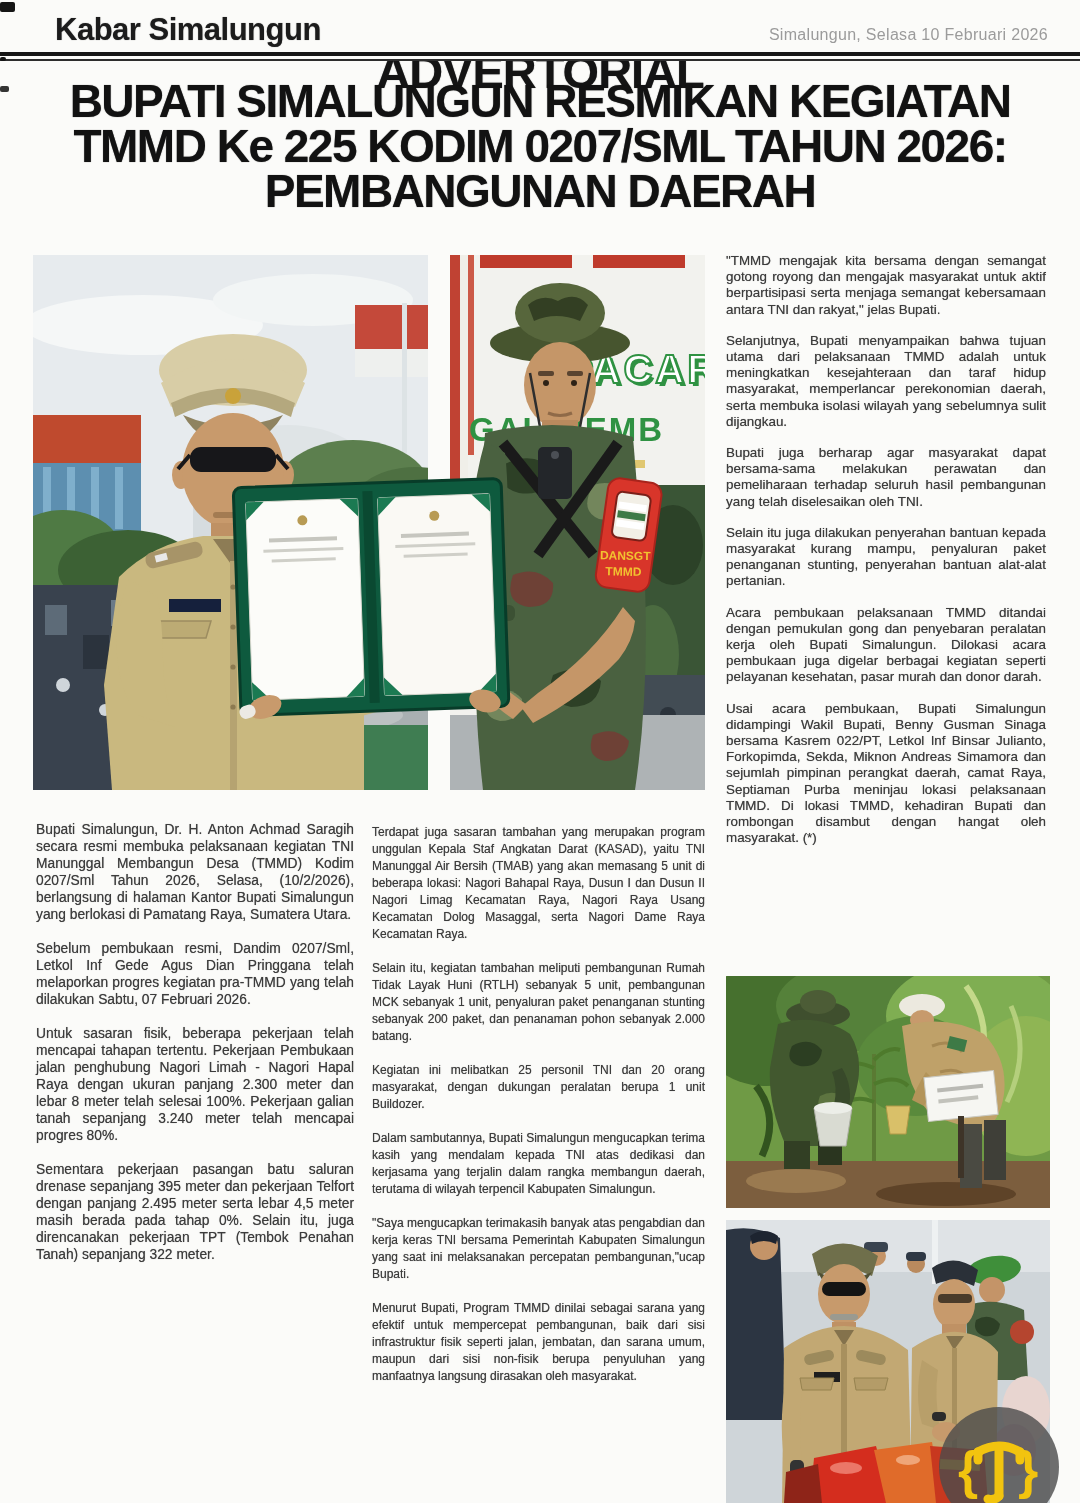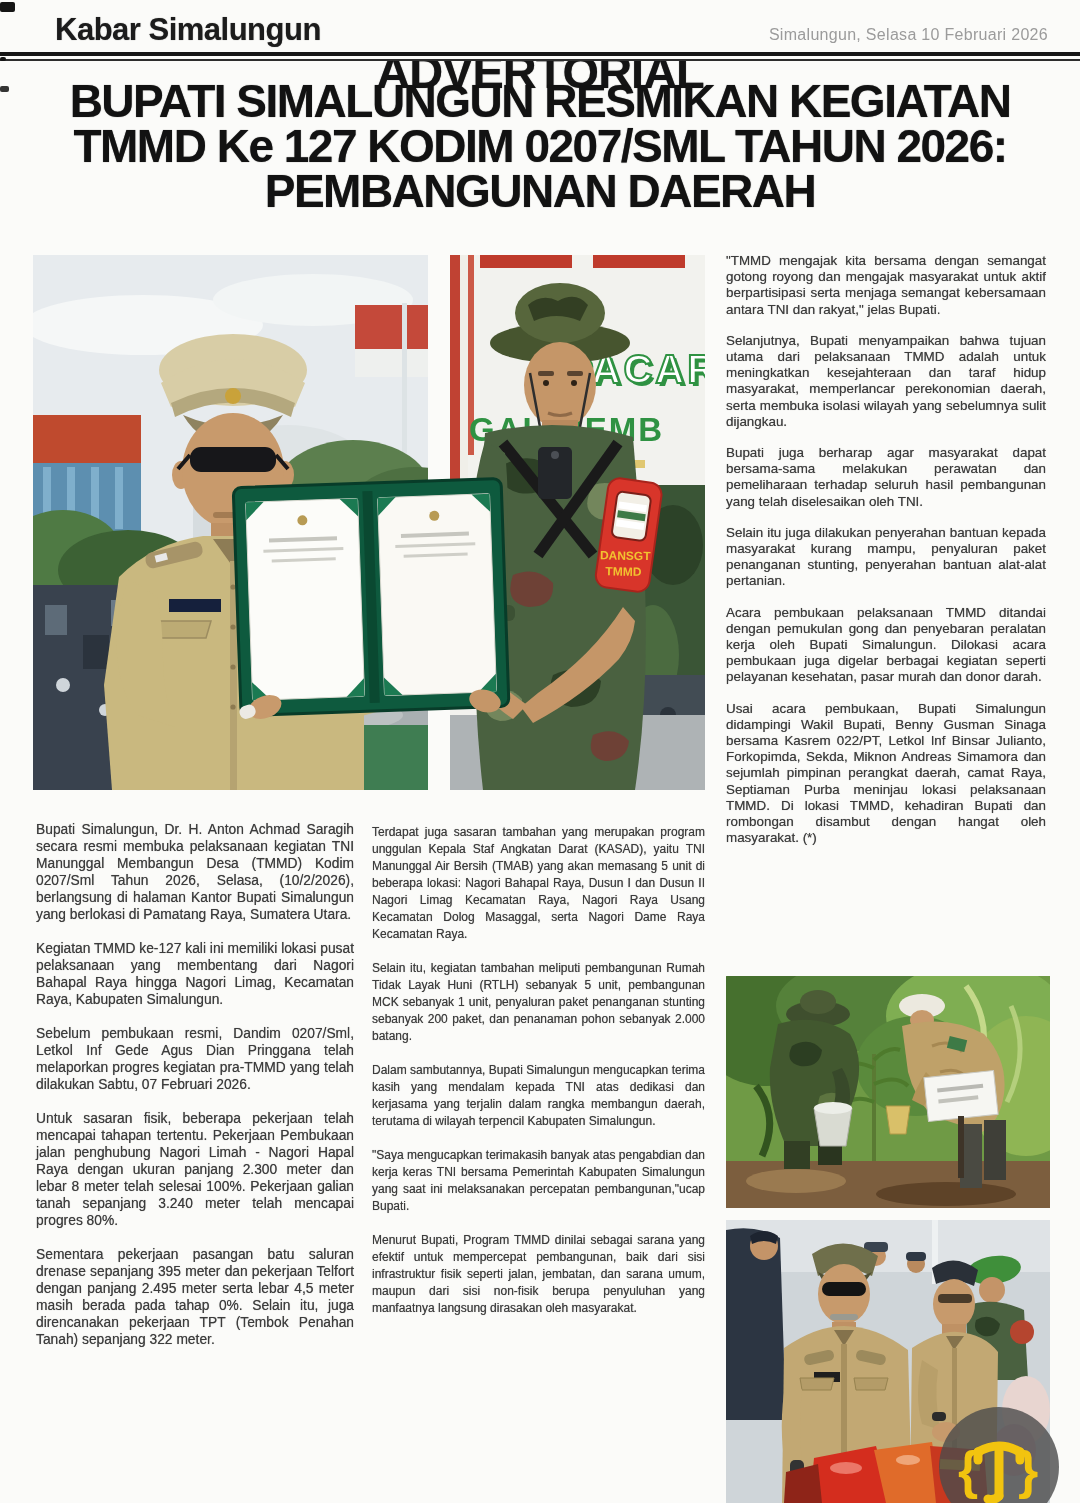--- a/index.html
+++ b/index.html
@@ -73,21 +73,21 @@
 
   <header>
     <div class="brand">Kabar Simalungun</div>
     <div class="adv-label">ADVERTORIAL</div>
     <div class="dateline">Simalungun, Selasa 10 Februari 2026</div>
   </header>
   <div class="rule"></div>
 
   <h1 class="headline" style="margin:15px;">
     <div>BUPATI SIMALUNGUN RESMIKAN KEGIATAN</div>
-    <div>TMMD Ke 127 KODIM 0207/SML TAHUN 2026:</div>
+    <div>TMMD Ke 225 KODIM 0207/SML TAHUN 2026:</div>
     <div>PEMBANGUNAN DAERAH</div>
   </h1>
 
   <figure class="photo lead-photo" style="margin:0;">
     <svg width="672" height="535" viewBox="0 0 672 535" overflow="hidden">
       <defs>
         <clipPath id="clipL">
             <rect x="0" y="0" width="395" height="535"></rect>
           </clipPath>
         <clipPath id="clipR">
@@ -271,29 +271,29 @@
       <g transform="rotate(-20 232 452)">
         <ellipse cx="232" cy="452" rx="17" ry="11" fill="#c89a6c"></ellipse>
         <rect x="206" y="444" width="16" height="13" rx="6" fill="#eceae4"></rect>
       </g>
       <ellipse cx="452" cy="446" rx="16" ry="11" fill="#c59668" transform="rotate(15 452 446)"></ellipse>
     </svg>
   </figure>
 
   <section class="col col-left">
     <p>Bupati Simalungun, Dr. H. Anton Achmad Saragih secara resmi membuka pelaksanaan kegiatan TNI Manunggal Membangun Desa (TMMD) Kodim 0207/Sml Tahun 2026, Selasa, (10/2/2026), berlangsung di halaman Kantor Bupati Simalungun yang berlokasi di Pamatang Raya, Sumatera Utara.</p>
-    <p>Kegiatan TMMD ke-127 kali ini memiliki lokasi pusat pelaksanaan yang membentang dari Nagori Bahapal Raya hingga Nagori Limag, Kecamatan Raya, Kabupaten Simalungun.</p>
     <p>Sebelum pembukaan resmi, Dandim 0207/Sml, Letkol Inf Gede Agus Dian Pringgana telah melaporkan progres kegiatan pra-TMMD yang telah dilakukan Sabtu, 07 Februari 2026.</p>
     <p>Untuk sasaran fisik, beberapa pekerjaan telah mencapai tahapan tertentu. Pekerjaan Pembukaan jalan penghubung Nagori Limah - Nagori Hapal Raya dengan ukuran panjang 2.300 meter dan lebar 8 meter telah selesai 100%. Pekerjaan galian tanah sepanjang 3.240 meter telah mencapai progres 80%.</p>
     <p>Sementara pekerjaan pasangan batu saluran drenase sepanjang 395 meter dan pekerjaan Telfort dengan panjang 2.495 meter serta lebar 4,5 meter masih berada pada tahap 0%. Selain itu, juga direncanakan pekerjaan TPT (Tembok Penahan Tanah) sepanjang 322 meter.</p>
   </section>
 
   <section class="col col-mid">
     <p>Terdapat juga sasaran tambahan yang merupakan program unggulan Kepala Staf Angkatan Darat (KASAD), yaitu TNI Manunggal Air Bersih (TMAB) yang akan memasang 5 unit di beberapa lokasi: Nagori Bahapal Raya, Dusun I dan Dusun II Nagori Limag Kecamatan Raya, Nagori Raya Usang Kecamatan Dolog Masaggal, serta Nagori Dame Raya Kecamatan Raya.</p>
     <p>Selain itu, kegiatan tambahan meliputi pembangunan Rumah Tidak Layak Huni (RTLH) sebanyak 5 unit, pembangunan MCK sebanyak 1 unit, penyaluran paket penanganan stunting sebanyak 200 paket, dan penanaman pohon sebanyak 2.000 batang.</p>
+    <p>Kegiatan ini melibatkan 25 personil TNI dan 20 orang masyarakat, dengan dukungan peralatan berupa 1 unit Buildozer.</p>
     <p>Dalam sambutannya, Bupati Simalungun mengucapkan terima kasih yang mendalam kepada TNI atas dedikasi dan kerjasama yang terjalin dalam rangka membangun daerah, terutama di wilayah terpencil Kabupaten Simalungun.</p>
     <p>"Saya mengucapkan terimakasih banyak atas pengabdian dan kerja keras TNI bersama Pemerintah Kabupaten Simalungun yang saat ini melaksanakan percepatan pembangunan,"ucap Bupati.</p>
     <p>Menurut Bupati, Program TMMD dinilai sebagai sarana yang efektif untuk mempercepat pembangunan, baik dari sisi infrastruktur fisik seperti jalan, jembatan, dan sarana umum, maupun dari sisi non-fisik berupa penyuluhan yang manfaatnya langsung dirasakan oleh masyarakat.</p>
   </section>
 
   <section class="col col-right">
     <p>"TMMD mengajak kita bersama dengan semangat gotong royong dan mengajak masyarakat untuk aktif berpartisipasi serta menjaga semangat kebersamaan antara TNI dan rakyat," jelas Bupati.</p>
     <p>Selanjutnya, Bupati menyampaikan bahwa tujuan utama dari pelaksanaan TMMD adalah untuk meningkatkan kesejahteraan dan taraf hidup masyarakat, memperlancar perekonomian daerah, serta membuka isolasi wilayah yang sebelumnya sulit dijangkau.</p>
     <p>Bupati juga berharap agar masyarakat dapat bersama-sama melakukan perawatan dan pemeliharaan terhadap seluruh hasil pembangunan yang telah diselesaikan oleh TNI.</p>
     <p>Selain itu juga dilakukan penyerahan bantuan kepada masyarakat kurang mampu, penyaluran paket penanganan stunting, penyerahan bantuan alat-alat pertanian.</p>

